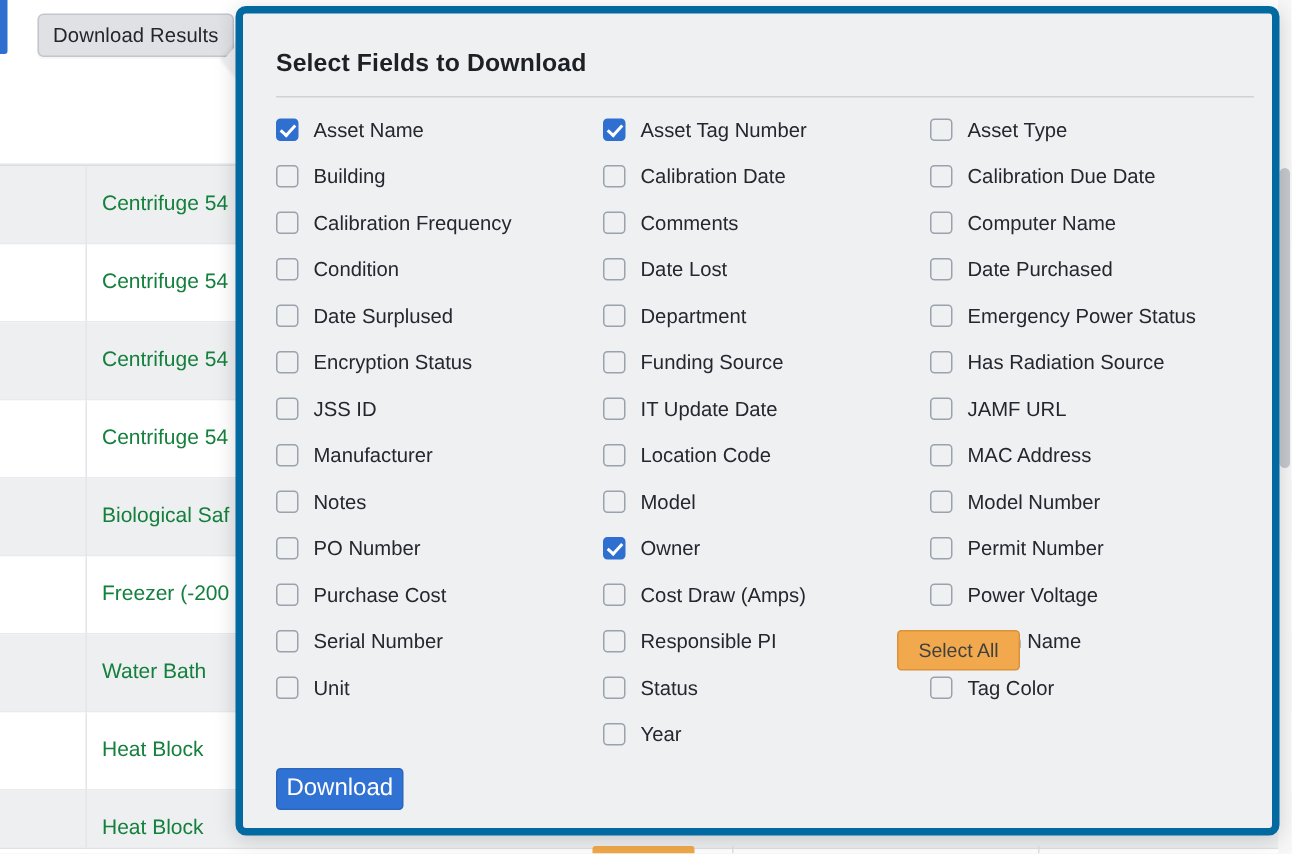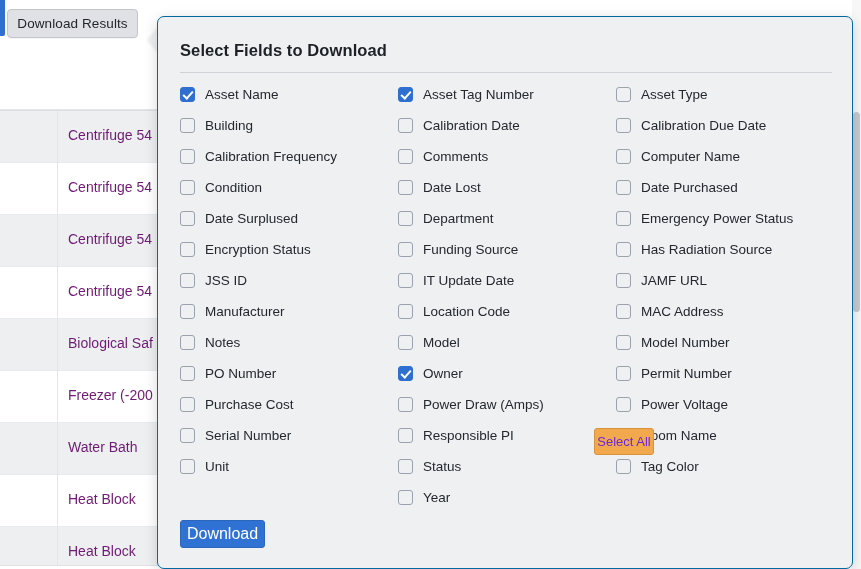--- a/index.html
+++ b/index.html
@@ -19,21 +19,21 @@
 
   
   .bg-layer { position: absolute; inset: 0; background:#fff; }
 
   .left-accent {
     position: absolute; left: 0; top: 0; width: 5px; height: 36px;
     background: #2f6fd0; border-radius: 0 0 2px 0;
   }
 
   .download-results-btn {
-    position: absolute; left: 7px; top: 9px;
+    position: absolute; left: 25px; top: 9px;
     width: 131px; height: 29px;
     background: #dfe1e5;
     border: 1px solid #c2c6cc;
     border-radius: 4px;
     color: #23272c;
     font-size: 13.5px;
     display: flex; align-items: center; justify-content: center;
     letter-spacing: .1px;
     box-shadow: 0 1px 1px rgba(0,0,0,.04);
   }
@@ -67,21 +67,21 @@
     border-bottom: 1px solid #e8eaed;
   }
   .row.odd  { background: #eeeff1; }
   .row.even { background: #ffffff; }
   .row .cell-div {
     position: absolute; left: 57px; top: 0; width: 1px; height: 52px;
     background: #e3e5e8;
   }
   .row .cell-name {
     position: absolute; left: 68px; top: 16px;
-    font-size: 14px; color: #701a75;
+    font-size: 14px; color: #15803d;
     white-space: nowrap;
   }
 
   
   .bottom-strip {
     position: absolute; left: 0; top: 565px; width: 861px; height: 4px;
     background: #ffffff; border-top: 1px solid #dfe1e4;
   }
   .bottom-chip {
     position: absolute; left: 395px; top: 564px; width: 68px; height: 5px;
@@ -94,24 +94,24 @@
     position: absolute; right: 0; top: 0; width: 9px; height: 569px;
     background: #f7f7f8;
   }
   .scroll-thumb {
     position: absolute; right: 1px; top: 112px; width: 7px; height: 200px;
     background: #c6c9ce; border-radius: 4px;
   }
 
   
   .popover {
-    position: absolute; left: 157px; top: 16px;
+    position: absolute; left: 157px; top: 4px;
     width: 696px; height: 553px;
     background: #eef0f2;
-    border: 1px solid #0369a1;
+    border: 5px solid #0369a1;
     border-radius: 7px;
     box-shadow: 0 3px 14px rgba(0,0,0,.16);
     text-decoration: underline;
   }
   .popover-arrow {
     position: absolute; left: 149px; top: 26px;
     width: 0; height: 0;
     border-top: 14px solid transparent;
     border-bottom: 14px solid transparent;
     border-right: 12px solid #eef0f2;
@@ -166,25 +166,25 @@
   }
   .cb-label {
     margin-left: 10px;
     font-size: 13.5px;
     color: #24282e;
     white-space: nowrap;
   }
 
   .select-all-btn {
     position: absolute; left: 436px; top: 411px;
-    width: 60px; height: 27px;
+    width: 82px; height: 27px;
     background: #f2a94e;
     border: 1px solid #d9913a;
     border-radius: 3px;
-    color: #6d28d9;
+    color: #404040;
     font-size: 13px;
     display: flex; align-items: center; justify-content: center;
   }
 
   .download-btn {
     position: absolute; left: 22px; top: 503px;
     width: 85px; height: 28px;
     background: #3072d4;
     border: 1px solid #2b66bd;
     border-radius: 3px;
@@ -366,21 +366,21 @@
           <div class="cb-item">
             <span class="cb-box"></span>
             <span class="cb-label">Model</span>
           </div>
           <div class="cb-item">
             <span class="cb-box checked"></span>
             <span class="cb-label">Owner</span>
           </div>
           <div class="cb-item">
             <span class="cb-box"></span>
-            <span class="cb-label">Power Draw (Amps)</span>
+            <span class="cb-label">Cost Draw (Amps)</span>
           </div>
           <div class="cb-item">
             <span class="cb-box"></span>
             <span class="cb-label">Responsible PI</span>
           </div>
           <div class="cb-item">
             <span class="cb-box"></span>
             <span class="cb-label">Status</span>
           </div>
           <div class="cb-item">

